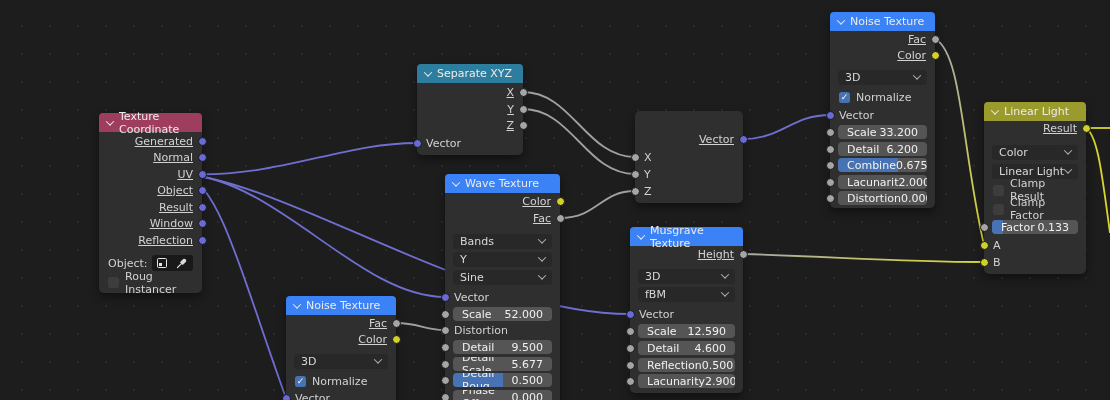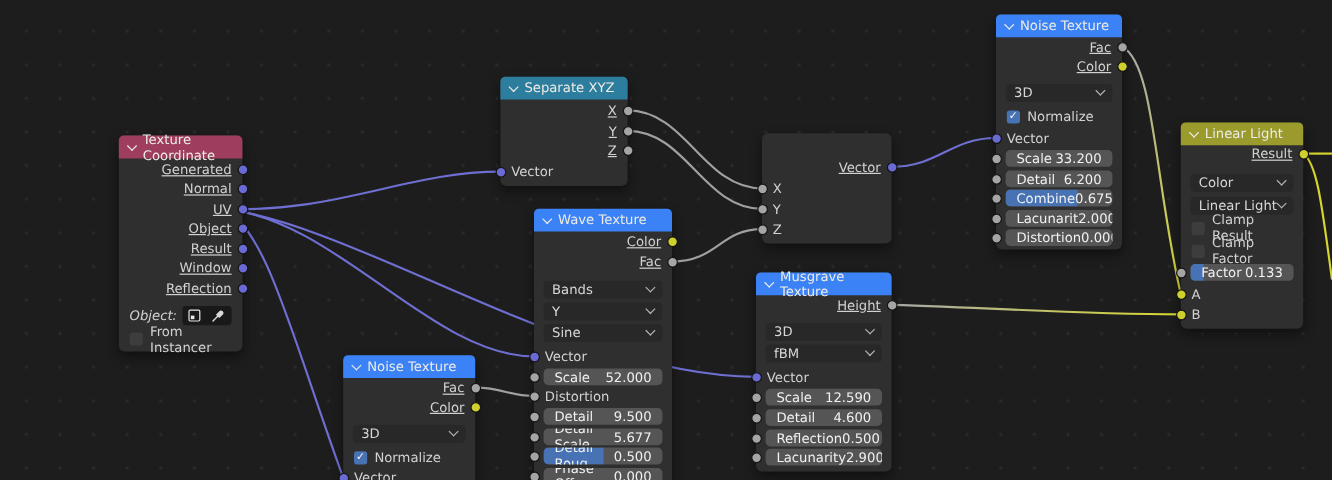--- a/index.html
+++ b/index.html
@@ -27,21 +27,21 @@
     display:flex;align-items:center;justify-content:space-between;padding:0 7px;color:#d8d8d8;}
   .dd .chev{border-color:#b5b5b5;}
   .slider{position:absolute;left:8px;right:8px;height:14px;background:#555;border-radius:4px;
     display:flex;align-items:center;justify-content:space-between;padding:0 9px;
     color:#f1f1f1;overflow:hidden;}
   .slider .fill{position:absolute;left:0;top:0;bottom:0;background:#4772b3;}
   .slider span{position:relative;z-index:1;}
   .cb{width:11px;height:11px;border-radius:2.5px;background:#3d3d3d;margin-right:6px;flex:none;
     display:flex;align-items:center;justify-content:center;}
   .cb.on{background:#4772b3;color:#fff;font-size:9px;line-height:1;}
-  .objrow{position:absolute;left:9px;right:9px;height:18px;display:flex;align-items:center;gap:4px;font-style:italic;}
+  .objrow{position:absolute;left:9px;right:9px;height:18px;display:flex;align-items:center;gap:4px;}
   .objfield{flex:1;height:16px;background:#191919;border-radius:3px;display:flex;
     align-items:center;justify-content:space-between;padding:0 5px;}
   .objico{width:8px;height:8px;border:1.3px solid #e6e6e6;border-radius:1.5px;position:relative;}
   .objdot{position:absolute;left:1px;bottom:1px;width:3px;height:3px;background:#e6e6e6;}
 </style>
 </head>
 <body>
 
 <div id="canvas">
 
@@ -105,21 +105,21 @@
         <span class="objico">
             <span class="objdot"></span>
           </span>
         <svg width="12" height="12" viewBox="0 0 12 12">
             <path d="M1.5 10.5 L5.2 6.8 M7.5 2.5 a1.5 1.5 0 0 1 2 2 L6.8 7.2 4.8 5.2 Z" stroke="#d8d8d8" fill="#d8d8d8" stroke-width="1.2" stroke-linecap="round"></path>
           </svg>
       </span>
     </div>
     <div class="row" style="top:161px">
       <span class="cb"></span>
-      <span>From Instancer</span>
+      <span>Roug Instancer</span>
     </div>
     <span class="sock r sv" style="top:23.5px"></span>
     <span class="sock r sv" style="top:40px"></span>
     <span class="sock r sv" style="top:56.5px"></span>
     <span class="sock r sv" style="top:73px"></span>
     <span class="sock r sv" style="top:89.5px"></span>
     <span class="sock r sv" style="top:106px"></span>
     <span class="sock r sv" style="top:122.5px"></span>
   </div>
 

